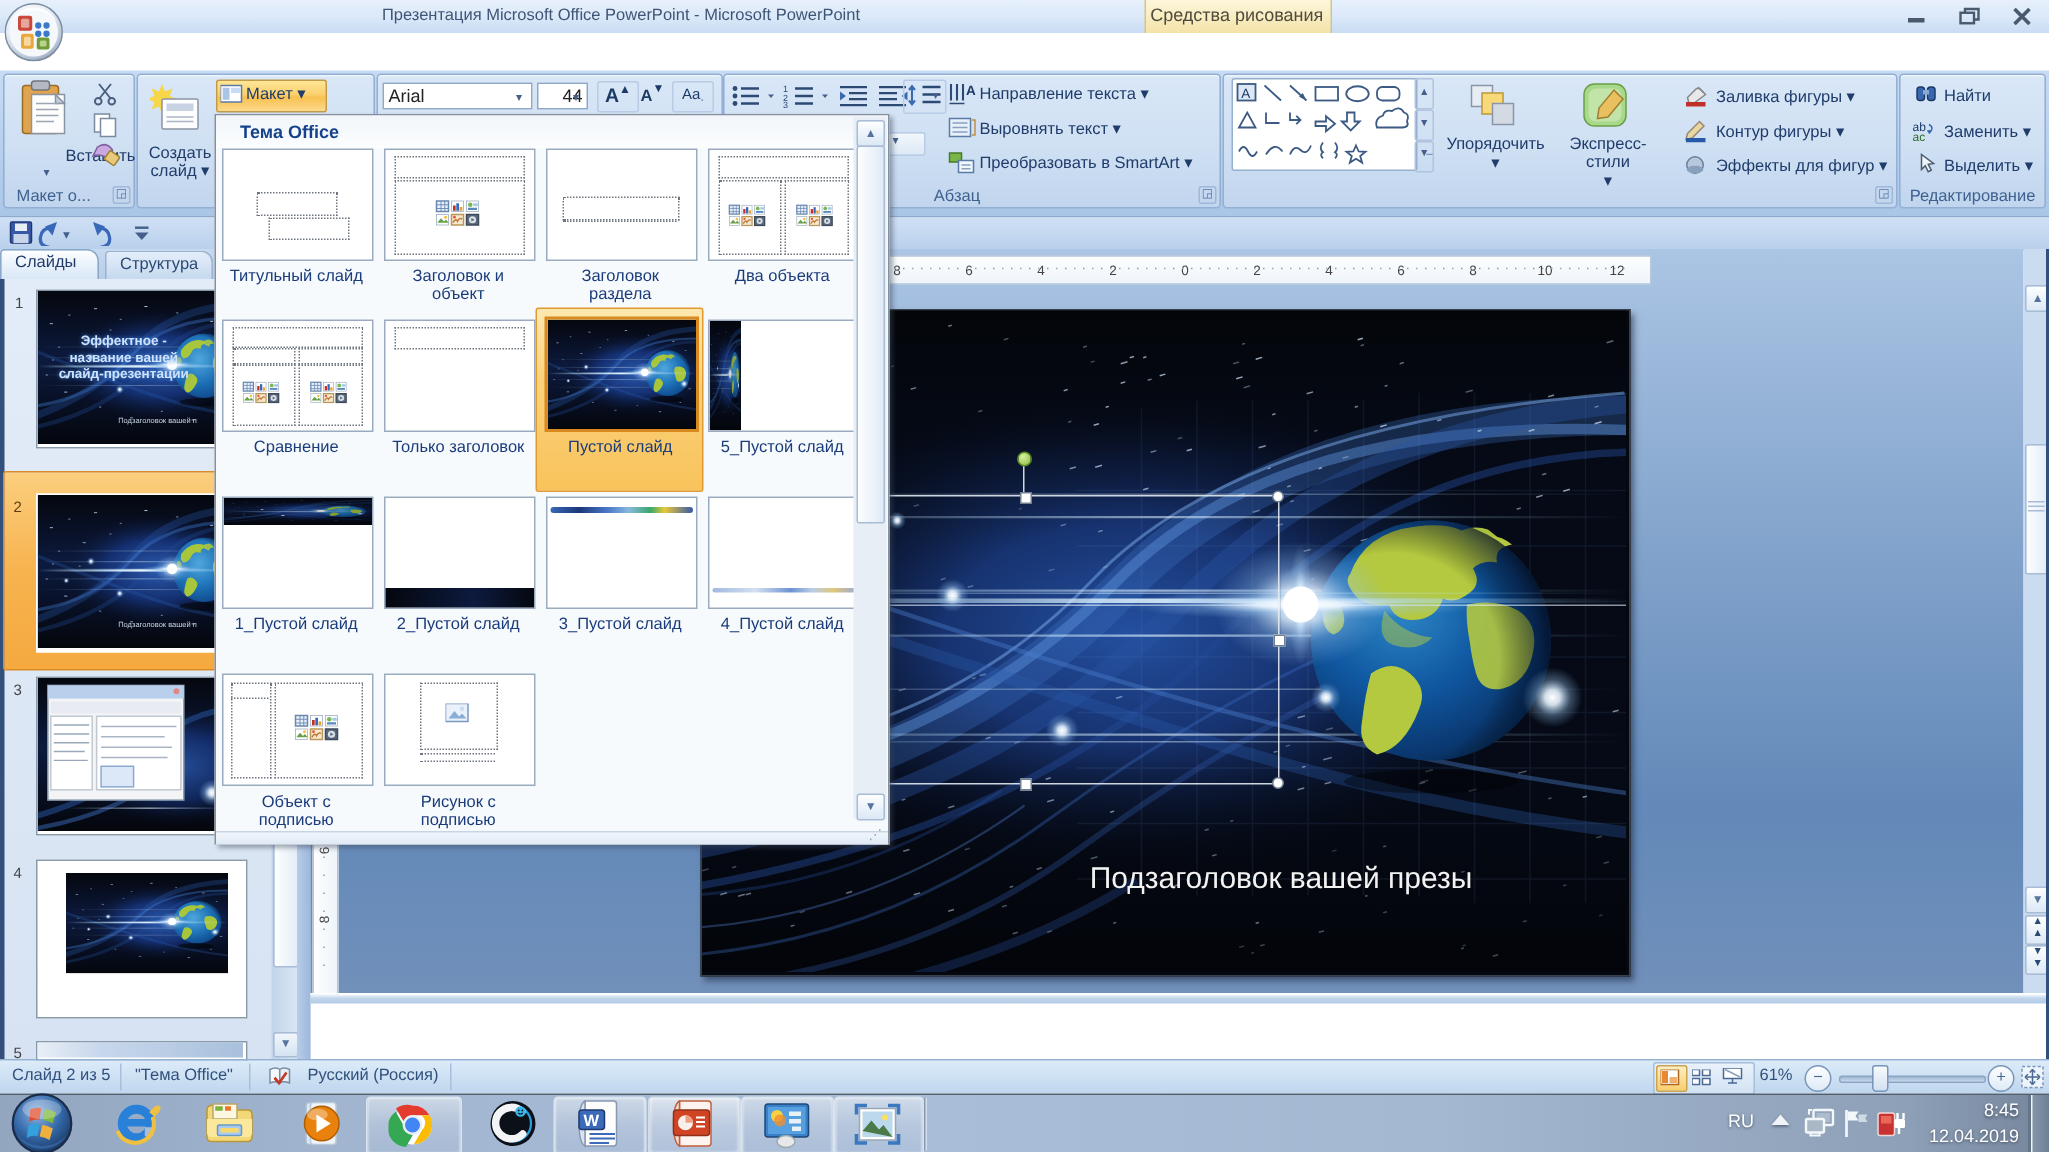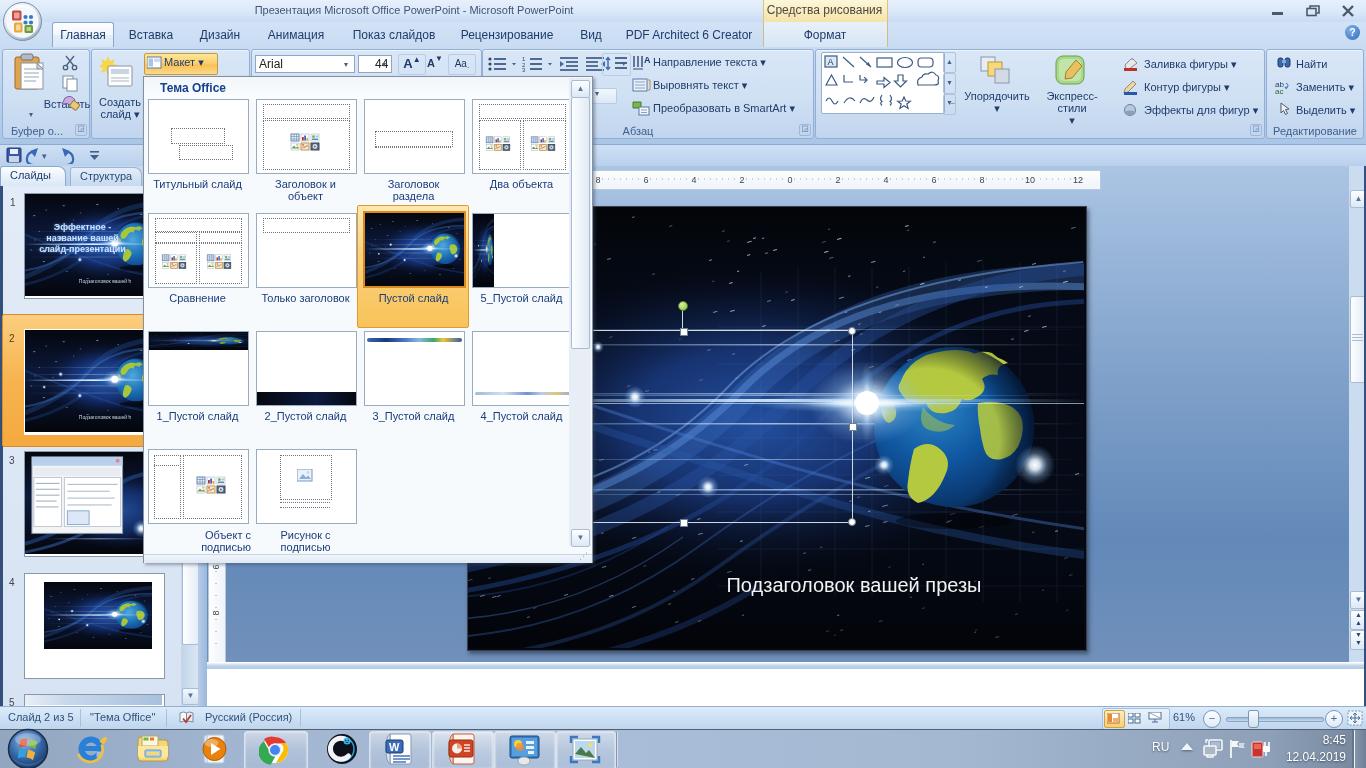--- a/index.html
+++ b/index.html
@@ -39,34 +39,20 @@
   <div class="ab" style="left:763px;top:3px;width:123px;text-align:center;font-size:12px;color:#4e4a3d;">Средства рисования</div>
   <div class="ab" style="left:114px;top:4px;width:600px;text-align:center;font-size:11px;color:#3f5575;white-space:nowrap;">Презентация Microsoft Office PowerPoint  -  Microsoft PowerPoint</div>
   <svg class="ab" style="left:1268px;top:4px;" width="92" height="14" viewBox="0 0 92 14">
     <rect x="4" y="8" width="11" height="3" fill="#4a5a6e"></rect>
     <g fill="none" stroke="#4a5a6e" stroke-width="1.6">
           <rect x="39" y="4.5" width="9" height="7"></rect>
           <path d="M42 4.5 v-2.5 h9 v7 h-2.5"></path>
         </g>
     <path d="M75 2 l10 10 M85 2 l-10 10" stroke="#4a5a6e" stroke-width="2.4" fill="none"></path>
   </svg>
-</div>
-<div class="ab" id="tabrow">
-  <div class="ab" style="left:763px;top:0;width:123px;height:25px;background:linear-gradient(#e9f0f9,#d7e5f5);border-left:1px solid #cbbd84;border-right:1px solid #cbbd84;"></div>
-  <div class="ab" style="left:52px;top:0;width:62px;height:25px;background:linear-gradient(#fdfeff,#f0f6fd 50%,#e1edfa 51%,#d8e8f8);border:1px solid #8aa8cc;border-bottom:none;border-radius:3px 3px 0 0;box-sizing:border-box;"></div>
-  <div class="tab" style="left:52px;width:62px;">Главная</div>
-  <div class="tab" style="left:120px;width:62px;">Вставка</div>
-  <div class="tab" style="left:190px;width:60px;">Дизайн</div>
-  <div class="tab" style="left:258px;width:76px;">Анимация</div>
-  <div class="tab" style="left:340px;width:108px;">Показ слайдов</div>
-  <div class="tab" style="left:452px;width:110px;">Рецензирование</div>
-  <div class="tab" style="left:570px;width:42px;">Вид</div>
-  <div class="tab" style="left:618px;width:142px;">PDF Architect 6 Creator</div>
-  <div class="tab" style="left:775px;width:100px;">Формат</div>
-  <div class="ab" style="left:1345px;top:3px;width:15px;height:15px;border-radius:50%;background:radial-gradient(circle at 35% 30%,#7fb2e8,#2f6cb8);color:#fff;font-size:10px;font-weight:bold;text-align:center;line-height:15px;">?</div>
 </div>
 <svg class="ab" style="left:3px;top:2px;z-index:30;" width="39" height="39" viewBox="0 0 39 39">
   <defs>
     <radialGradient id="orbg" cx="40%" cy="30%" r="75%">
           <stop offset="0%" stop-color="#ffffff"></stop>
           <stop offset="55%" stop-color="#e8eef6"></stop>
           <stop offset="85%" stop-color="#b9c6d6"></stop>
           <stop offset="100%" stop-color="#8d9cb0"></stop>
         </radialGradient>
   </defs>
@@ -113,21 +99,21 @@
           </g>
       <g>
             <rect x="3" y="22" width="10" height="12" fill="#fff" stroke="#7a8aa0"></rect>
             <rect x="7" y="25" width="10" height="12" fill="#fff" stroke="#7a8aa0"></rect>
           </g>
       <g>
             <path d="M5 44 q6 -4 10 2 l-3 6 q-5 -4 -10 -2 Z" fill="#caa8e0" stroke="#7d5ca0"></path>
             <rect x="11" y="48" width="8" height="7" rx="1" fill="#e8c87a" stroke="#a08030" transform="rotate(35 15 51)"></rect>
           </g>
     </svg>
-    <div class="grplab" style="text-align:left;padding-left:8px;">Буфер о...</div>
+    <div class="grplab" style="text-align:left;padding-left:8px;">Макет о...</div>
     <div class="dlgl">◲</div>
   </div>
 
   <div class="grp" style="left:91px;width:157px;">
     <svg class="ab" style="left:8px;top:4px;" width="34" height="40" viewBox="0 0 34 40">
       <g fill="#f7d648">
             <path d="M8 2 l2 5 5-2 -2 5 5 2 -5 2 2 5 -5 -2 -2 5 -2 -5 -5 2 2 -5 -5 -2 5 -2 -2 -5 5 2Z"></path>
           </g>
       <rect x="8" y="12" width="24" height="20" rx="1" fill="#fdfdfe" stroke="#8a94a2"></rect>
       <rect x="11" y="15" width="18" height="5" fill="#c8d4e4"></rect>
@@ -1192,21 +1178,21 @@
   <div class="tlab" style="left:324px;top:333px;">4_Пустой слайд</div>
   
   <div class="thumb" style="left:4px;top:372px;">
     <div class="dash" style="left:5px;top:5px;width:25px;height:62px;"></div>
     <div class="dash" style="left:5px;top:15px;width:25px;height:1px;border-width:1px 0 0 0;"></div>
     <div class="dash" style="left:34px;top:5px;width:57px;height:62px;"></div>
     <svg style="position:absolute;left:47px;top:26px;" width="30" height="19" viewBox="0 0 30 19">
           <use href="#clus"></use>
         </svg>
   </div>
-  <div class="tlab" style="left:0px;top:452px;line-height:12px;text-align:right;">Объект с<br>подписью</div>
+  <div class="tlab" style="left:0px;top:452px;line-height:12px;">Объект с<br>подписью</div>
   <div class="thumb" style="left:112px;top:372px;">
     <div class="dash" style="left:23px;top:5px;width:50px;height:43px;"></div>
     <svg style="position:absolute;left:40px;top:19px;" width="16" height="13" viewBox="0 0 16 13">
           <rect x="0" y="0" width="15" height="12" fill="#eaf1fa" stroke="#7898c0"></rect>
           <path d="M2 10 l4 -5 3 3.6 2 -2 3 3.4Z" fill="#88aed6"></path>
           <circle cx="11" cy="3.5" r="1.5" fill="#c8dcf2"></circle>
         </svg>
     <div class="dash" style="left:23px;top:52px;width:50px;height:1px;border-width:1px 0 0 0;"></div>
     <div class="dash" style="left:23px;top:57px;width:50px;height:1px;border-width:1px 0 0 0;"></div>
   </div>

